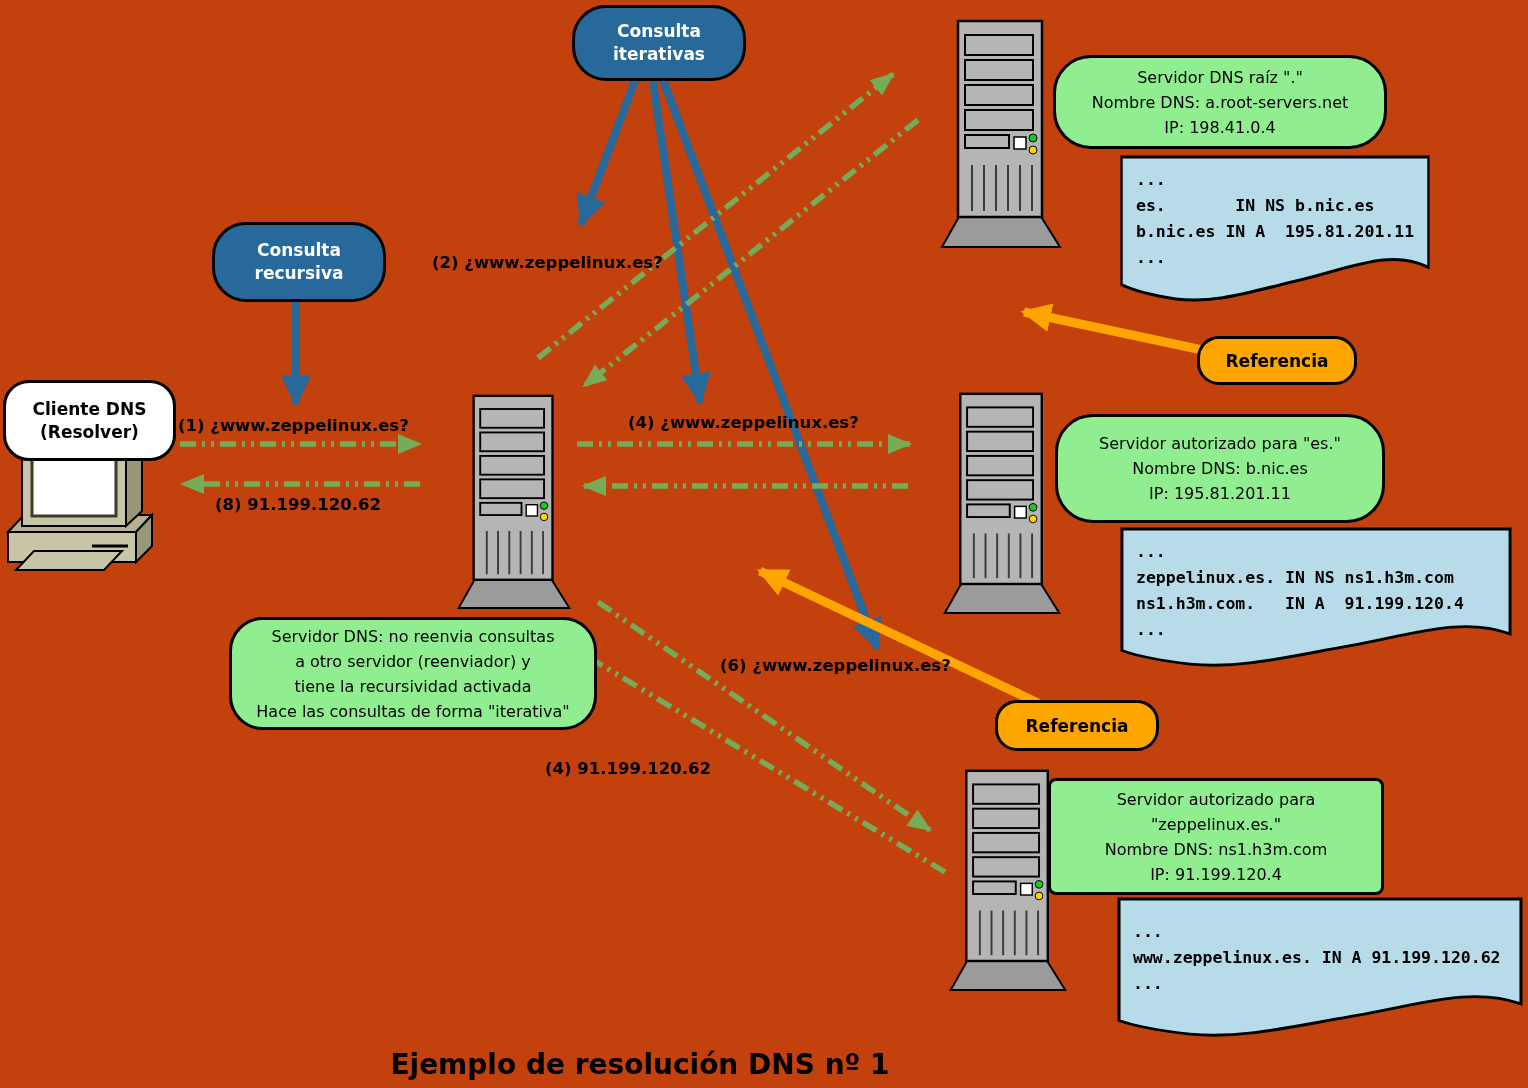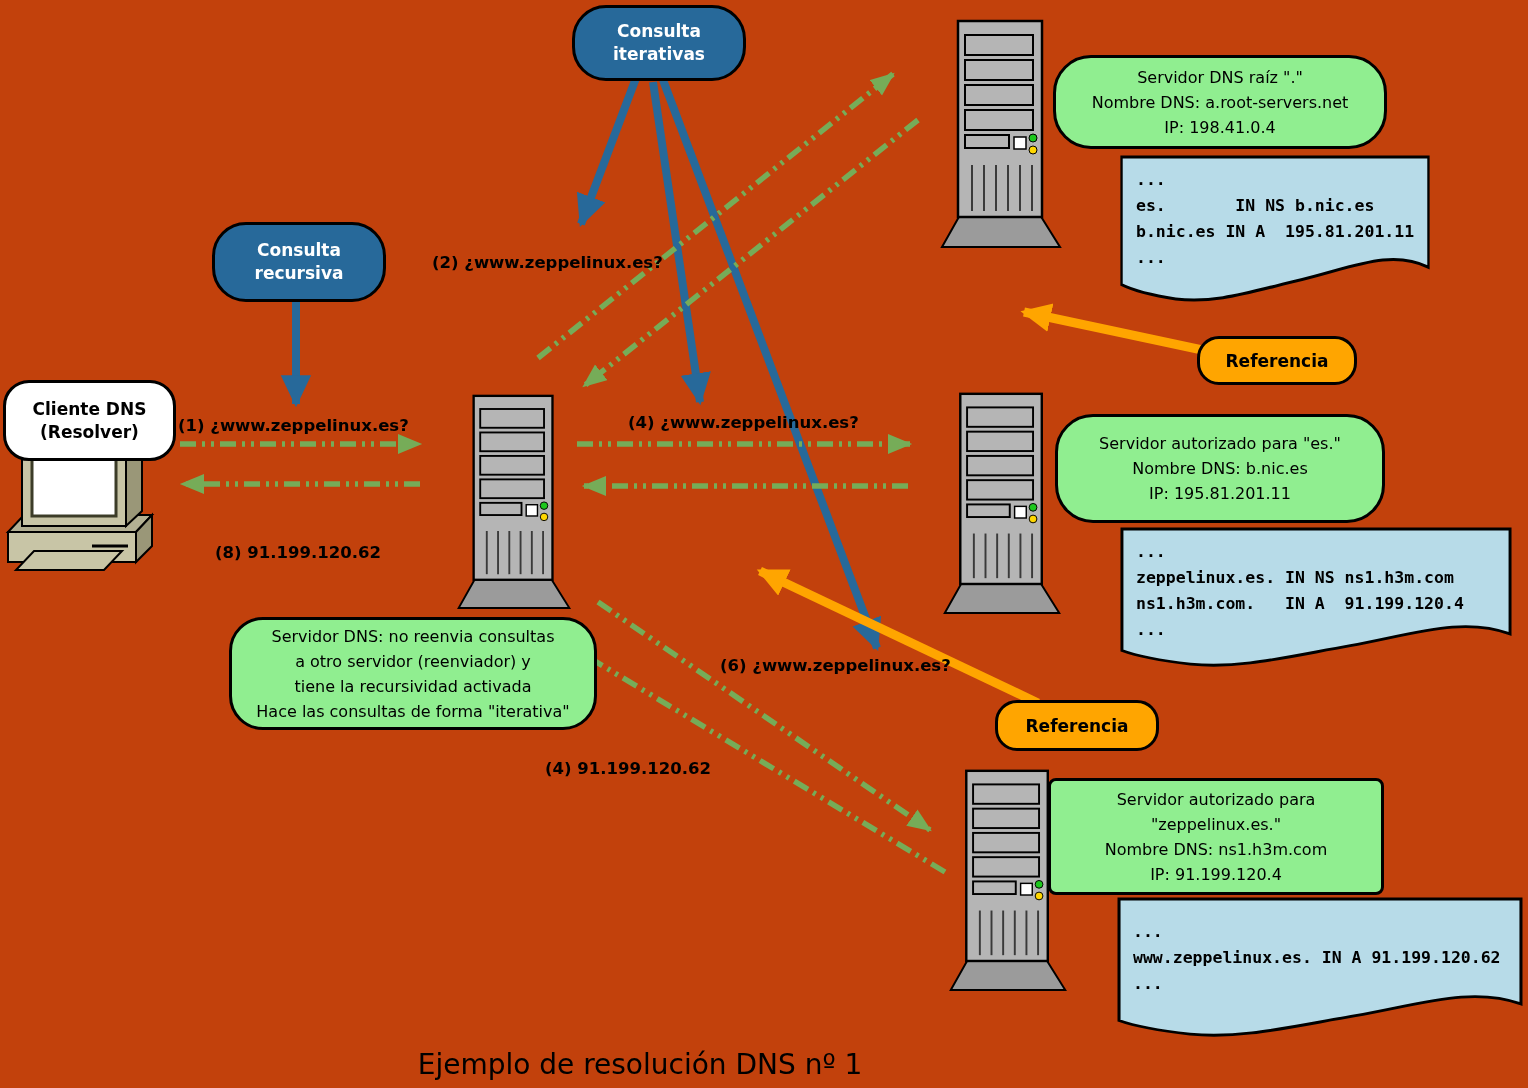--- a/index.html
+++ b/index.html
@@ -22,21 +22,21 @@
   .box-orange{background:#ffa500;border:3px solid #000;border-radius:22px;
               font-weight:bold;font-size:17px;
               display:flex;align-items:center;justify-content:center;text-align:right;}
   .step-label{font-weight:bold;font-size:16.5px;line-height:22px;white-space:pre-line;}
   .doc{position:absolute;z-index:2;}
   .doc svg{position:absolute;left:0;top:0;}
   .doc .doc-text{position:absolute;left:16px;top:12px;z-index:3;
                  font-family:"DejaVu Sans Mono", monospace;font-weight:bold;
                  font-size:16.5px;line-height:26px;white-space:pre;}
   .title{left:0;top:1048px;width:1280px;text-align:center;
-         font-size:28px;font-weight:normal;}
+         font-size:28px;font-weight:bold;}
 </style>
 </head>
 <body>
 
 <div id="canvas">
 
   <svg id="shapes" width="1528" height="1088" viewBox="0 0 1528 1088">
     <defs>
       <marker id="mh-blue" markerWidth="6" markerHeight="5" refX="3.6" refY="1.9" orient="auto" markerUnits="strokeWidth">
         <path d="M0,0 L4,1.9 L0,3.8 Z" fill="#27699a"></path>
@@ -170,21 +170,21 @@
   <div class="doc" style="left:1117px;top:897px;width:406px;height:141px;">
     <svg width="406" height="141" viewBox="0 0 400 145" preserveAspectRatio="none">
       <path d="M2 2 L398 2 L398 110 C 350 92 300 110 235 122 C 168 134 122 146 72 141 C 46 138 18 133 2 127 Z" fill="#b7dbe8" stroke="#000" stroke-width="3"></path>
     </svg>
     <div class="doc-text" style="top:22px;">...
 www.zeppelinux.es. IN A 91.199.120.62
 ...</div>
   </div>
 
   <div class="abs step-label" style="left:178px;top:415px;">(1) ¿www.zeppelinux.es?</div>
-  <div class="abs step-label" style="left:215px;top:494px;margin-top:48px;">(8) 91.199.120.62</div>
+  <div class="abs step-label" style="left:215px;top:494px;">(8) 91.199.120.62</div>
   <div class="abs step-label" style="left:432px;top:231px;margin-top:21px;">(2) ¿www.zeppelinux.es?</div>
   <div class="abs step-label" style="left:628px;top:412px;">(4) ¿www.zeppelinux.es?</div>
   <div class="abs step-label" style="left:720px;top:655px;">(6) ¿www.zeppelinux.es?</div>
   <div class="abs step-label" style="left:545px;top:758px;">(4) 91.199.120.62</div>
 
   <div class="abs title">Ejemplo de resolución DNS nº 1</div>
 
 </div>
 
 </body></html>

